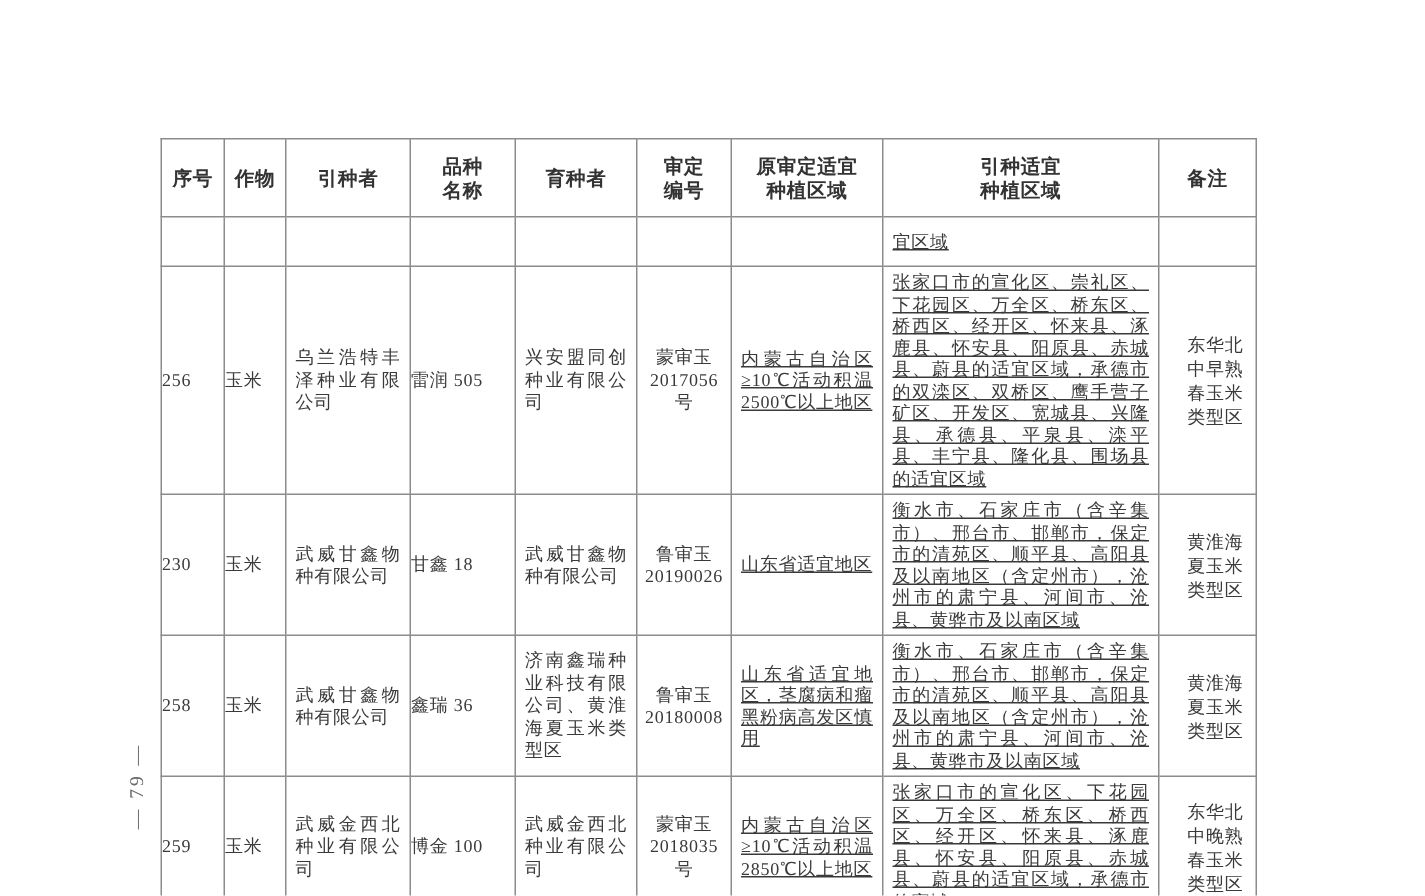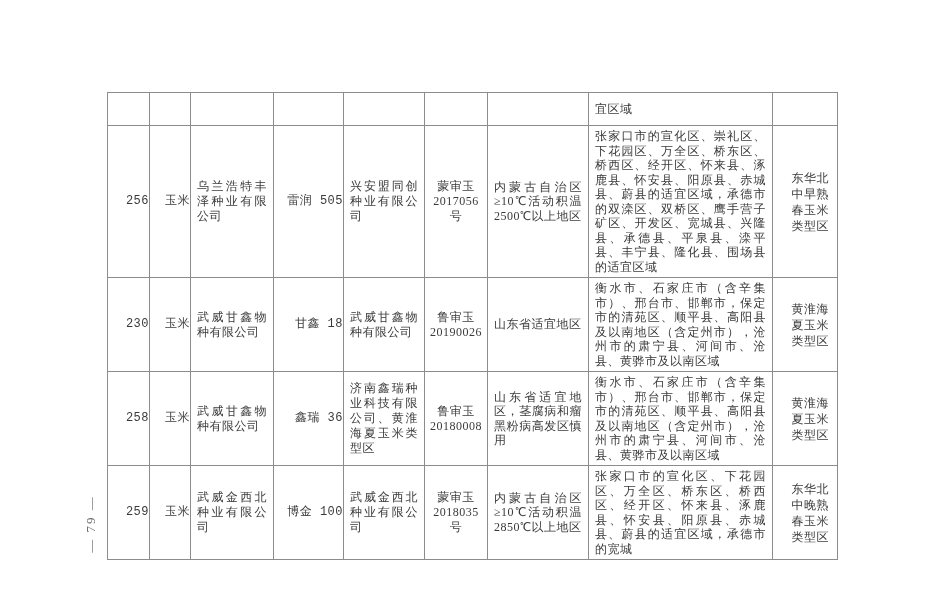--- a/index.html
+++ b/index.html
@@ -51,23 +51,23 @@
   tr.hdr th {
     font-family: "Liberation Sans", sans-serif;
     font-size: 13px;
     font-weight: bold;
     text-align: center;
     white-space: pre-line;
     line-height: 16px;
     color: #333333;
   }
   
-  td.c   { text-align: right; line-height: 15px; font-family: Liberation Mono, monospace; }
+  td.c   { text-align: left; line-height: 15px; }
   td.l   { text-align: left; text-align: justify; padding: 3px 6px; line-height: 15px; margin-left: 48px; }
-  td.reg { text-align: justify; padding: 3px 6px; line-height: 14.5px; }
+  td.reg { text-align: justify; padding: 3px 6px; line-height: 14.5px; text-decoration: underline; }
   td.app { text-align: center; padding: 3px 5px; line-height: 15px; white-space: pre-line; }
   td.rem { text-align: right; padding: 2px 8px; line-height: 16px; }
   tr.cont td.reg { vertical-align: middle; }
 </style>
 </head>
 <body>
 
 <div class="page">
 
   <div class="page-num">— 79 —</div>
@@ -79,20 +79,35 @@
         <col style="width:83px">
       <col style="width:70px">
         <col style="width:81px">
         <col style="width:63px">
       <col style="width:101px">
         <col style="width:184px">
         <col style="width:65px">
     </colgroup>
 
     <tbody>
+        <tr class="hdr" style="height:52px">
+      <th>序号</th>
+      <th>作物</th>
+      <th>引种者</th>
+      <th>品种
+名称</th>
+      <th>育种者</th>
+      <th>审定
+编号</th>
+      <th>原审定适宜
+种植区域</th>
+      <th>引种适宜
+种植区域</th>
+      <th>备注</th>
+    </tr>
 
     <tr class="cont" style="height:33px">
       <td class="c"></td>
       <td class="c"></td>
       <td class="c"></td>
       <td class="c"></td>
       <td class="c"></td>
       <td class="c"></td>
       <td class="c"></td>
       <td class="reg">宜区域</td>

